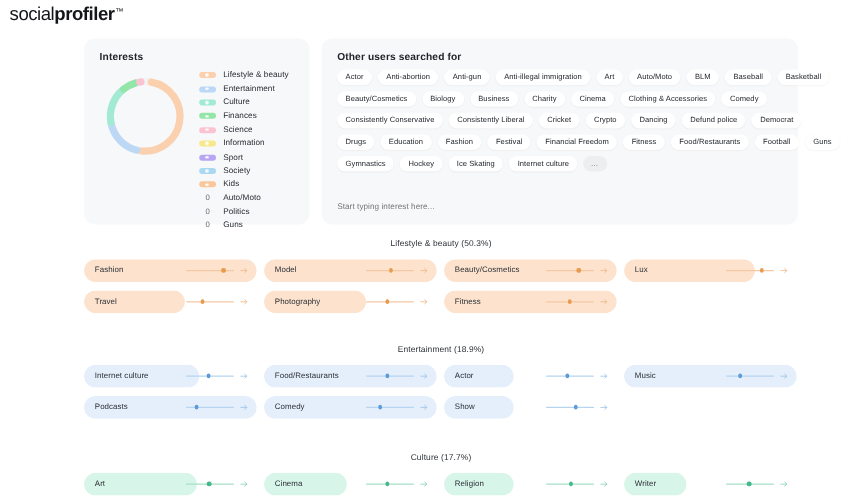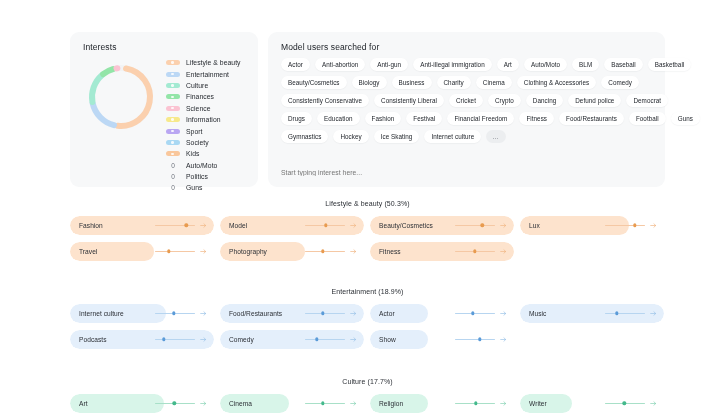--- a/index.html
+++ b/index.html
@@ -65,21 +65,21 @@
   }
   .panel-searched {
     flex: 1;
     position: relative;
   }
   .panel-title {
     position: absolute;
     left: 13px;
     top: 10px;
     font-size: 8.5px;
-    font-weight: 400;
+    font-weight: 700;
     color: #20242a;
     letter-spacing: 0.1px;
   }
 
   
   .donut-wrap {
     position: absolute;
     left: 12px;
     top: 26px;
     width: 78px;
@@ -253,20 +253,27 @@
     height: 7px;
     flex: 0 0 auto;
   }
   .slider-arrow svg { display: block; }
 </style>
 </head>
 <body>
 
 <div id="app">
 
+  <div class="header">
+    <div class="logo">
+      <span class="lg-a">social</span>
+        <span class="lg-b">profiler</span>
+        <span class="lg-tm">™</span>
+    </div>
+  </div>
 
   <div class="panels">
 
     <div class="panel panel-interests">
       <div class="panel-title">Interests</div>
 
       <div class="donut-wrap">
         <svg width="78" height="78" viewBox="0 0 78 78">
 
           <circle cx="39" cy="39" r="29" fill="none" stroke="#f2f3f4" stroke-width="6"></circle>
@@ -329,21 +336,21 @@
             <div class="legend-label">Politics</div>
           </div>
           <div class="legend-row">
             <div class="legend-zero">0</div>
             <div class="legend-label">Guns</div>
           </div>
         </div>
     </div>
 
     <div class="panel panel-searched">
-      <div class="panel-title">Model users searched for</div>
+      <div class="panel-title">Other users searched for</div>
       <div class="tag-rows">
           <div class="tag-row">
             <div class="tag">Actor</div>
             <div class="tag">Anti-abortion</div>
             <div class="tag">Anti-gun</div>
             <div class="tag">Anti-illegal immigration</div>
             <div class="tag">Art</div>
             <div class="tag">Auto/Moto</div>
             <div class="tag">BLM</div>
             <div class="tag">Baseball</div>

